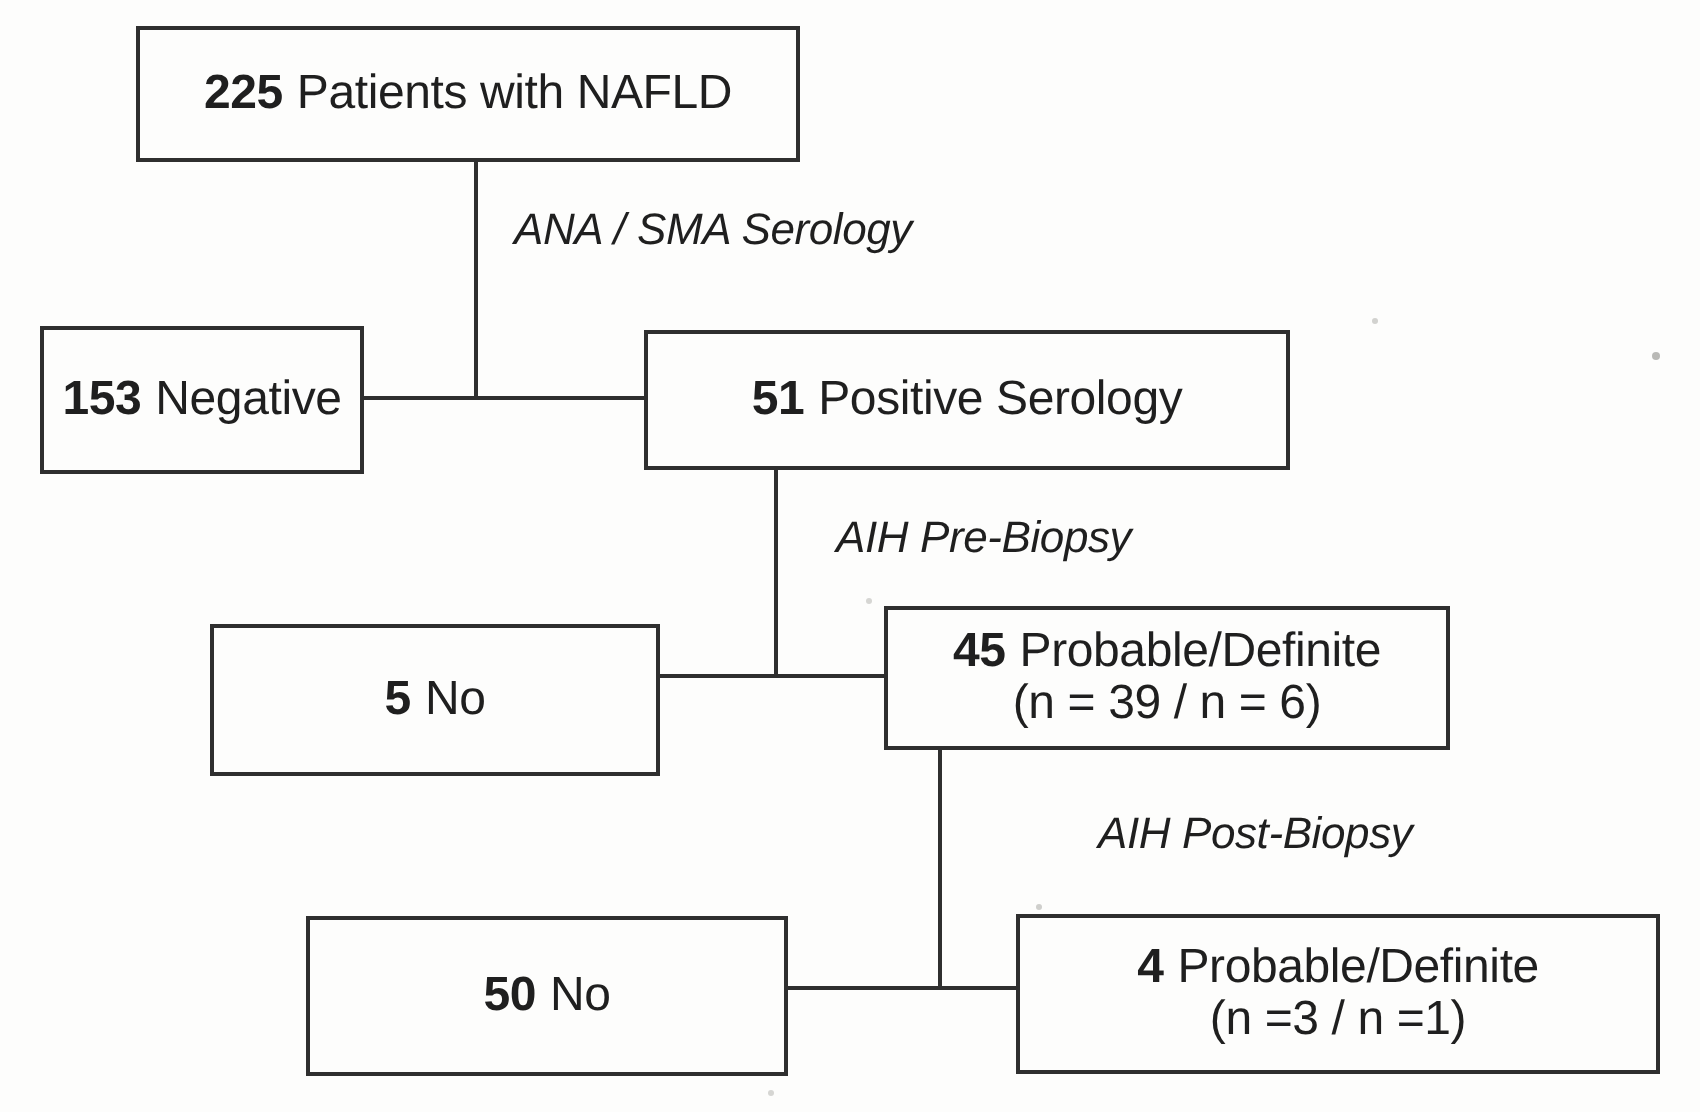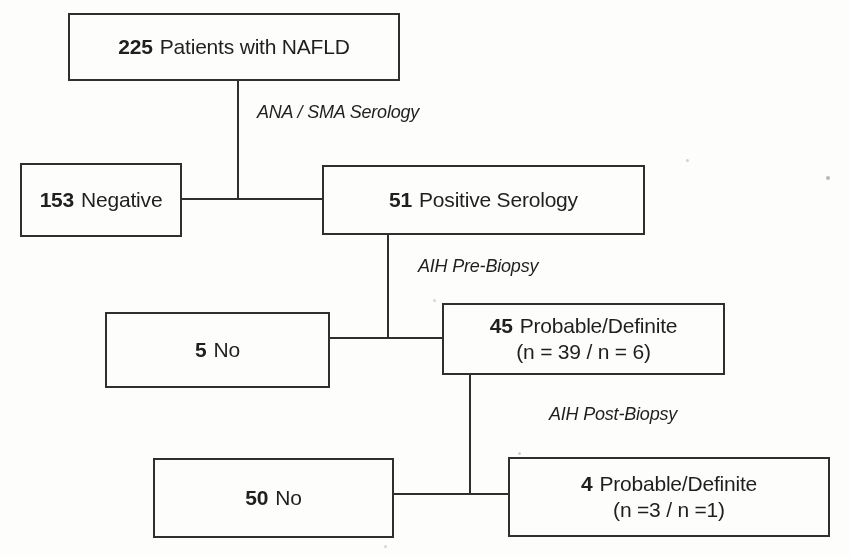--- a/index.html
+++ b/index.html
@@ -20,21 +20,21 @@
   }
   .box {
     position: absolute;
     border: 2px solid #2f2f2f;
     background: #fdfdfc;
     display: flex;
     flex-direction: column;
     align-items: center;
     justify-content: center;
     text-align: center;
-    font-size: 21px;
+    font-size: 24px;
     letter-spacing: -0.2px;
     line-height: 26px;
     box-sizing: border-box;
   }
   .box .mainline {
     display: flex;
     align-items: baseline;
     justify-content: center;
     white-space: nowrap;
   }
@@ -62,21 +62,21 @@
   .v1 { left: 237px; top: 81px;  width: 2px;   height: 119px; }
   .h1 { left: 182px; top: 198px; width: 140px; height: 2px;  }
   .v2 { left: 387px; top: 235px; width: 2px;   height: 104px; }
   .h2 { left: 330px; top: 337px; width: 112px; height: 2px;  }
   .v3 { left: 469px; top: 375px; width: 2px;   height: 120px; }
   .h3 { left: 394px; top: 493px; width: 114px; height: 2px;  }
   
   .edge-label {
     position: absolute;
     font-style: italic;
-    font-size: 18px;
+    font-size: 22px;
     letter-spacing: -0.2px;
     white-space: nowrap;
   }
   .l-serology { left: 257px; top: 102px; }
   .l-prebiopsy { left: 418px; top: 256px; }
   .l-postbiopsy { left: 549px; top: 404px; }
   
   .speck {
     position: absolute;
     border-radius: 50%;

